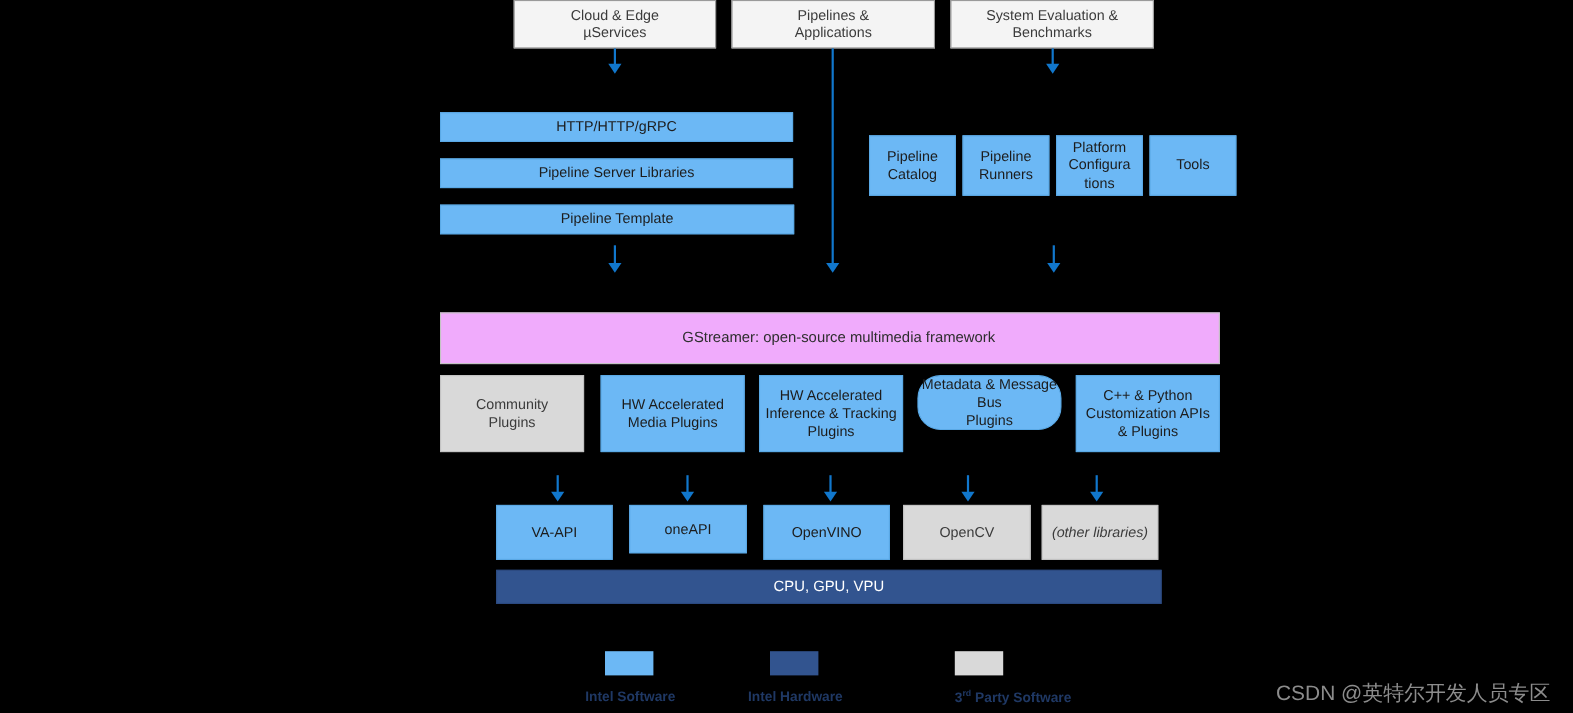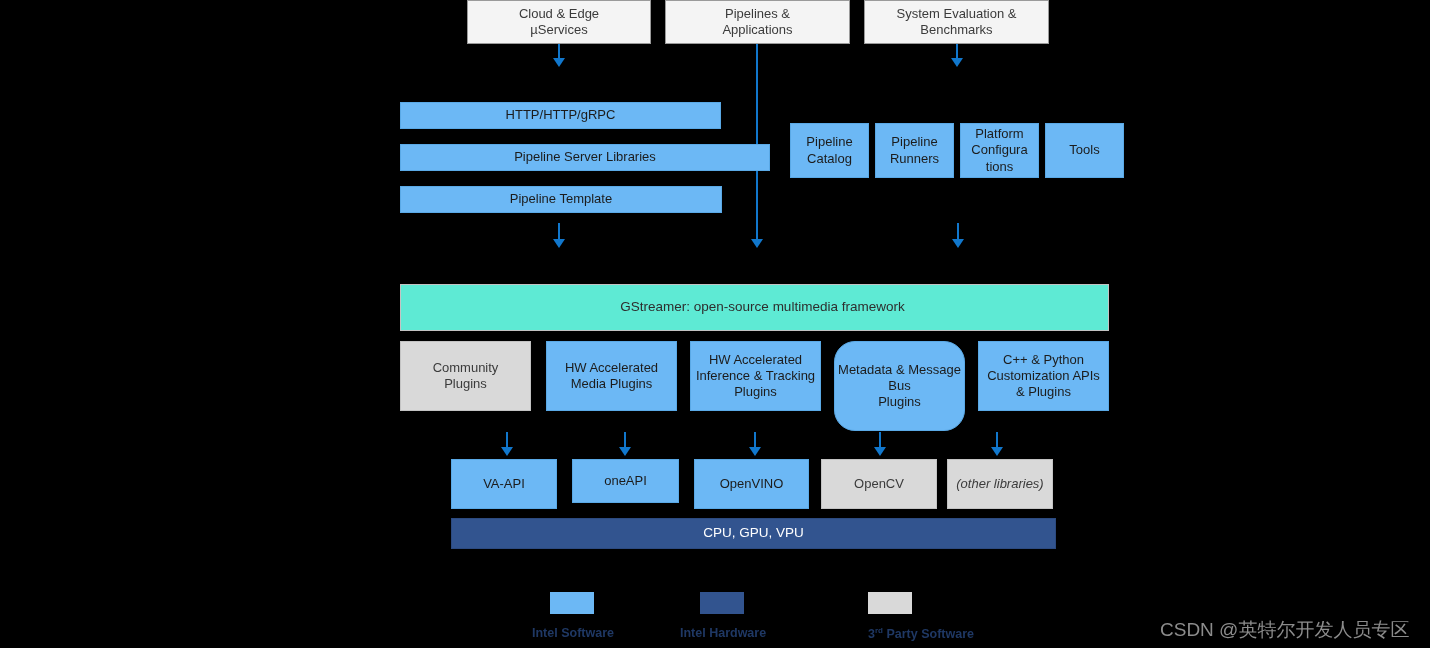--- a/index.html
+++ b/index.html
@@ -39,21 +39,21 @@
     color: #1c1c1c;
     font-size: 13px;
   }
   .box-gray {
     background: #d9d9d9;
     border: 1px solid #c3c3c3;
     color: #3b3b3b;
     font-size: 13px;
   }
   .box-gstreamer {
-    background: #5eead4;
+    background: #f0abfc;
     border: 1px solid #c3c3c3;
     color: #2e2e2e;
     font-size: 13.5px;
     padding-left: 16px;
   }
   .box-navy {
     background: #32548f;
     border: 1px solid #2c4a80;
     color: #ffffff;
     font-size: 13.5px;
@@ -116,21 +116,21 @@
   <div class="vline" style="left:558px; top:44px; height:15px;"></div>
   <div class="arrowhead" style="left:553px; top:58px;"></div>
 
   <div class="vline" style="left:756px; top:44px; height:196px;"></div>
   <div class="arrowhead" style="left:751px; top:239px;"></div>
 
   <div class="vline" style="left:956px; top:44px; height:15px;"></div>
   <div class="arrowhead" style="left:951px; top:58px;"></div>
 
   <div class="box box-blue" style="left:400px; top:102px; width:321px; height:27px;">HTTP/HTTP/gRPC</div>
-  <div class="box box-blue" style="left:400px; top:144px; width:370px; height:27px;">Pipeline Server Libraries</div>
+  <div class="box box-blue" style="left:400px; top:144px; width:321px; height:27px;">Pipeline Server Libraries</div>
   <div class="box box-blue" style="left:400px; top:186px; width:322px; height:27px;">Pipeline Template</div>
 
   <div class="vline" style="left:558px; top:223px; height:17px;"></div>
   <div class="arrowhead" style="left:553px; top:239px;"></div>
 
   <div class="box box-blue" style="left:790px; top:123px; width:79px; height:55px;">Pipeline
 Catalog</div>
   <div class="box box-blue" style="left:875px; top:123px; width:79px; height:55px;">Pipeline
 Runners</div>
   <div class="box box-blue" style="left:960px; top:123px; width:79px; height:55px;">Platform
@@ -143,21 +143,21 @@
 
   <div class="box box-gstreamer" style="left:400px; top:284px; width:709px; height:47px;">GStreamer: open-source multimedia framework</div>
 
   <div class="box box-gray" style="left:400px; top:341px; width:131px; height:70px;">Community
 Plugins</div>
   <div class="box box-blue" style="left:546px; top:341px; width:131px; height:70px;">HW Accelerated
 Media Plugins</div>
   <div class="box box-blue" style="left:690px; top:341px; width:131px; height:70px;">HW Accelerated
 Inference &amp; Tracking
 Plugins</div>
-  <div class="box box-blue" style="left:834px; top:341px; width:131px; height:90px;border-radius:21px;">Metadata &amp; Message
+  <div class="box box-blue" style="left:834px; top:341px; width:131px; height:50px;border-radius:21px;">Metadata &amp; Message
 Bus
 Plugins</div>
   <div class="box box-blue" style="left:978px; top:341px; width:131px; height:70px;">C++ &amp; Python
 Customization APIs
 &amp; Plugins</div>
 
   <div class="vline" style="left:506px; top:432px; height:16px;"></div>
   <div class="arrowhead" style="left:501px; top:447px;"></div>
 
   <div class="vline" style="left:624px; top:432px; height:16px;"></div>

